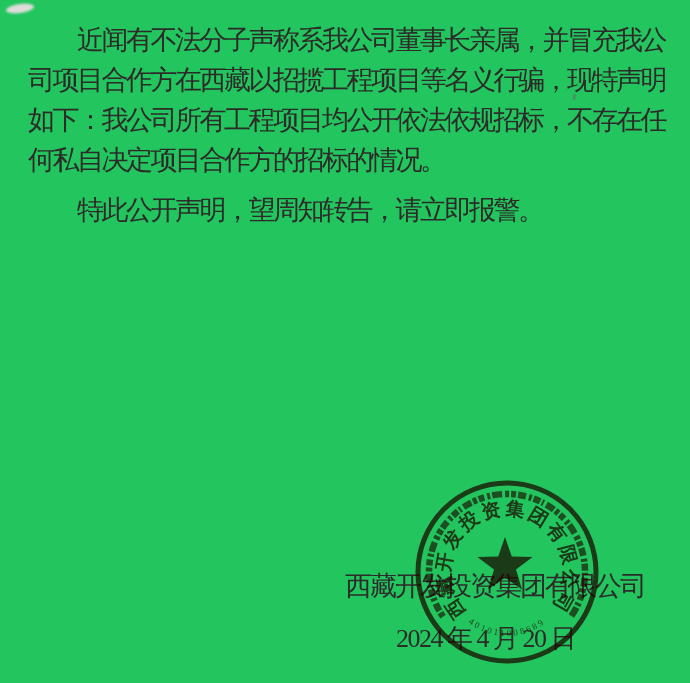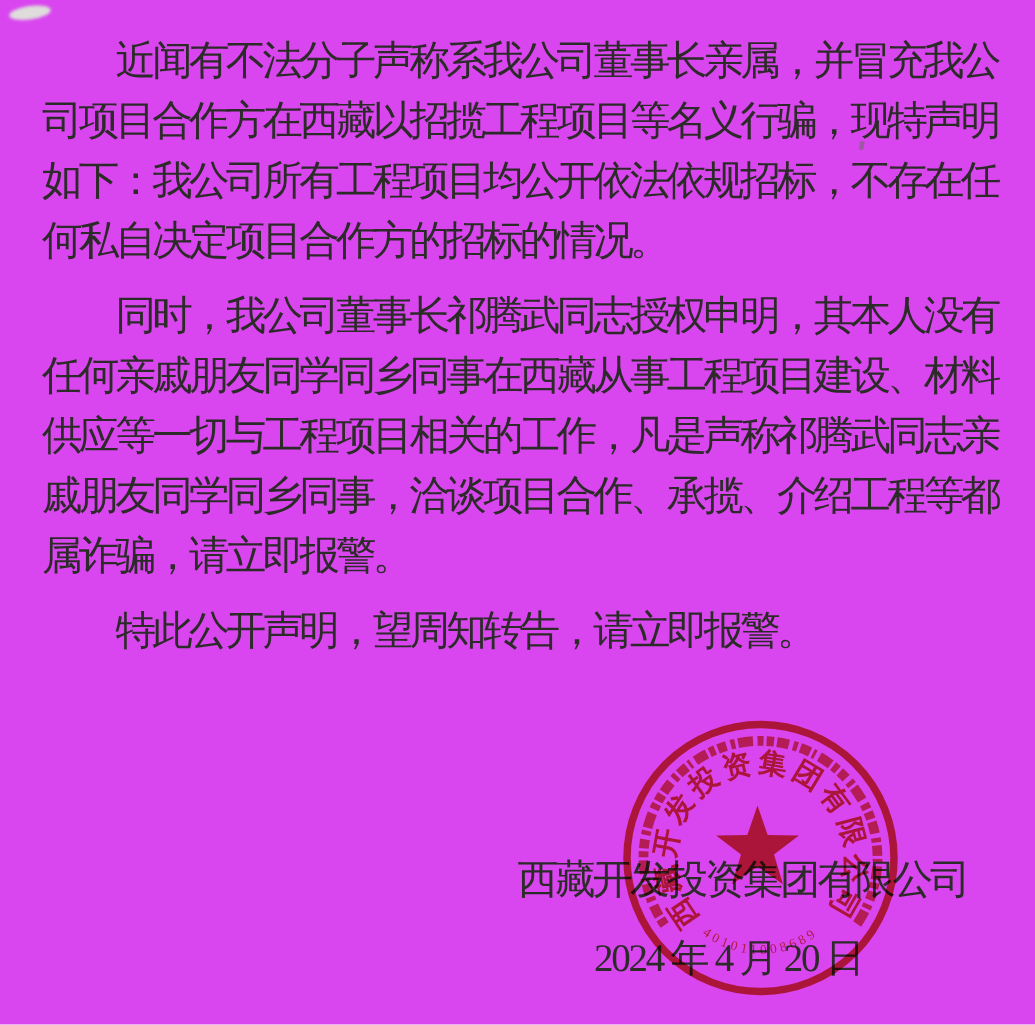--- a/index.html
+++ b/index.html
@@ -3,21 +3,21 @@
 <meta charset="utf-8">
 <title></title>
 <style>
   html,body{margin:0;padding:0;}
   body{
     width:690px;height:683px;position:relative;overflow:hidden;
     background:#fdfdfc;
     font-family:"Liberation Serif","DejaVu Serif",serif;
     color:#2d2b29;
   }
-  .page{position:absolute;inset:0;background:#d946ef;}
+  .page{position:absolute;inset:0;background:#22c55e;}
   .body-text{
     position:absolute;top:20px;left:28px;width:640px;z-index:1;
   }
   .para{
     margin:0 0 10px 0;
     font-size:27px;line-height:40px;letter-spacing:-2.5px;
     text-indent:49px;
     text-align:left;
     word-break:break-all;
   }
@@ -46,21 +46,20 @@
 </head>
 <body>
 
 <div class="page">
 
   <div class="smudge"></div>
   <div class="speck"></div>
 
   <div class="body-text">
     <p class="para">近闻有不法分子声称系我公司董事长亲属，并冒充我公司项目合作方在西藏以招揽工程项目等名义行骗，现特声明如下：我公司所有工程项目均公开依法依规招标，不存在任何私自决定项目合作方的招标的情况。</p>
-    <p class="para">同时，我公司董事长祁腾武同志授权申明，其本人没有任何亲戚朋友同学同乡同事在西藏从事工程项目建设、材料供应等一切与工程项目相关的工作，凡是声称祁腾武同志亲戚朋友同学同乡同事，洽谈项目合作、承揽、介绍工程等都属诈骗，请立即报警。</p>
     <p class="para">特此公开声明，望周知转告，请立即报警。</p>
   </div>
 
   <div class="signature">西藏开发投资集团有限公司</div>
 
   <div class="date-line">2024 年 4 月 20 日</div>
 
   <svg class="seal" viewBox="0 0 190 190">
     <defs>
       <path id="arcCompany" d="M 54.7 135.3 A 57 57 0 1 1 135.3 135.3" fill="none"></path>

